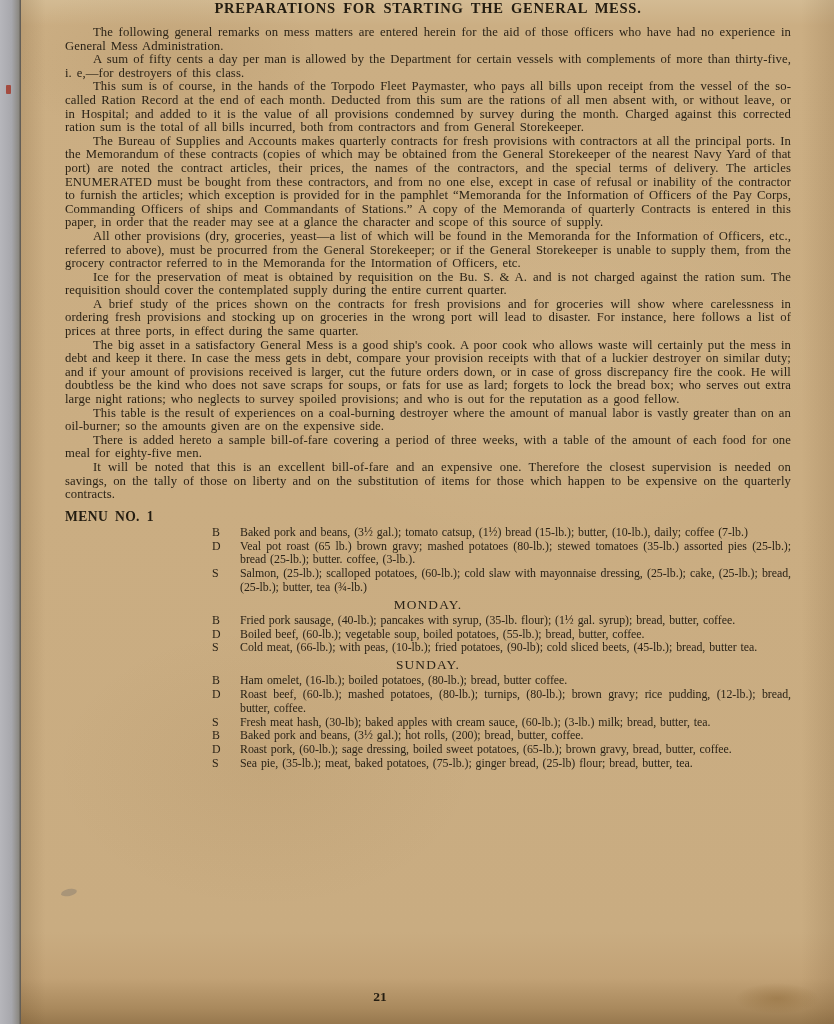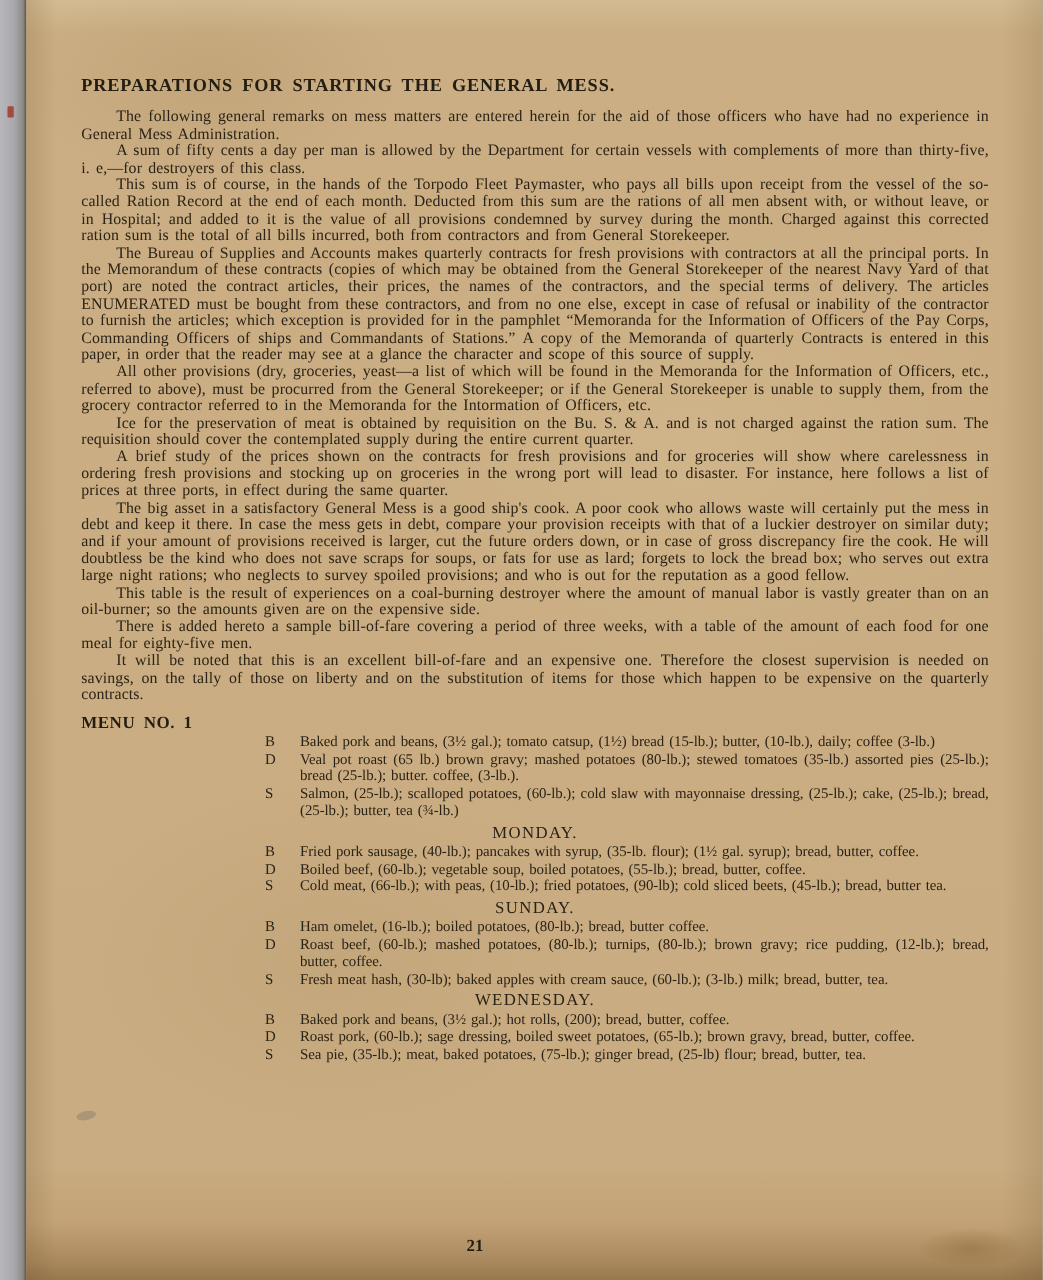--- a/index.html
+++ b/index.html
@@ -24,21 +24,21 @@
       radial-gradient(ellipse 420px 300px at 65% 35%, rgba(255,240,205,0.10), transparent 65%),
       radial-gradient(ellipse 300px 200px at 30% 75%, rgba(120,85,40,0.07), transparent 70%),
       linear-gradient(90deg, rgba(90,60,25,0.16) 0%, rgba(90,60,25,0.0) 3%, rgba(90,60,25,0.0) 96%, rgba(90,60,25,0.14) 100%),
       linear-gradient(180deg, #d3bb93 0%, #cbae83 2.5%, #c9ac81 91%, #c2a276 95.5%, #a9895d 98.5%, #97784e 100%);
   }
   .content {
     position: absolute; left: 44px; top: 0;
     width: 726px;
   }
   .doc-title {
-    margin-top: 61px;
+    text-align: center;
     font-weight: bold;
     font-size: 14.6px;
     letter-spacing: 0.7px;
     word-spacing: 3px;
     color: #241d11;
   }
   .body-paragraphs { margin-top: 9px; }
   .para {
     margin: 0;
     font-size: 12.7px;
@@ -123,21 +123,21 @@
       <p class="para">There is added hereto a sample bill-of-fare covering a period of three weeks, with a table of the amount of each food for one meal for eighty-five men.</p>
       <p class="para">It will be noted that this is an excellent bill-of-fare and an expensive one.  Therefore the closest supervision is needed on savings, on the tally of those on liberty and on the substitution of items for those which happen to be expensive on the quarterly contracts.</p>
     </div>
 
     <div>
       <div class="menu-heading">MENU NO. 1</div>
 
       <div>
         <div class="meal">
           <span class="meal-letter">B</span>
-          <span class="meal-text">Baked pork and beans, (3½ gal.); tomato catsup, (1½) bread (15-lb.); butter, (10-lb.), daily; coffee (3-lb.)</span>
+          <span class="meal-text">Baked pork and beans, (3½ gal.); tomato catsup, (1½) bread (15-lb.); butter, (10-lb.), daily; coffee (7-lb.)</span>
         </div>
         <div class="meal">
           <span class="meal-letter">D</span>
           <span class="meal-text">Veal pot roast (65 lb.) brown gravy; mashed potatoes (80-lb.); stewed tomatoes (35-lb.) assorted pies (25-lb.); bread (25-lb.); butter. coffee, (3-lb.).</span>
         </div>
         <div class="meal">
           <span class="meal-letter">S</span>
           <span class="meal-text">Salmon, (25-lb.); scalloped potatoes, (60-lb.); cold slaw with mayonnaise dressing, (25-lb.); cake, (25-lb.); bread, (25-lb.); butter, tea (¾-lb.)</span>
         </div>
       </div>
@@ -168,21 +168,20 @@
           <span class="meal-letter">D</span>
           <span class="meal-text">Roast beef, (60-lb.); mashed potatoes, (80-lb.); turnips, (80-lb.); brown gravy; rice pudding, (12-lb.); bread, butter, coffee.</span>
         </div>
         <div class="meal">
           <span class="meal-letter">S</span>
           <span class="meal-text">Fresh meat hash, (30-lb); baked apples with cream sauce, (60-lb.); (3-lb.) milk; bread, butter, tea.</span>
         </div>
       </div>
 
       <div>
-        <div class="day-heading">WEDNESDAY.</div>
         <div class="meal">
           <span class="meal-letter">B</span>
           <span class="meal-text">Baked pork and beans, (3½ gal.); hot rolls, (200); bread, butter, coffee.</span>
         </div>
         <div class="meal">
           <span class="meal-letter">D</span>
           <span class="meal-text">Roast pork, (60-lb.); sage dressing, boiled sweet potatoes, (65-lb.); brown gravy, bread, butter, coffee.</span>
         </div>
         <div class="meal">
           <span class="meal-letter">S</span>

